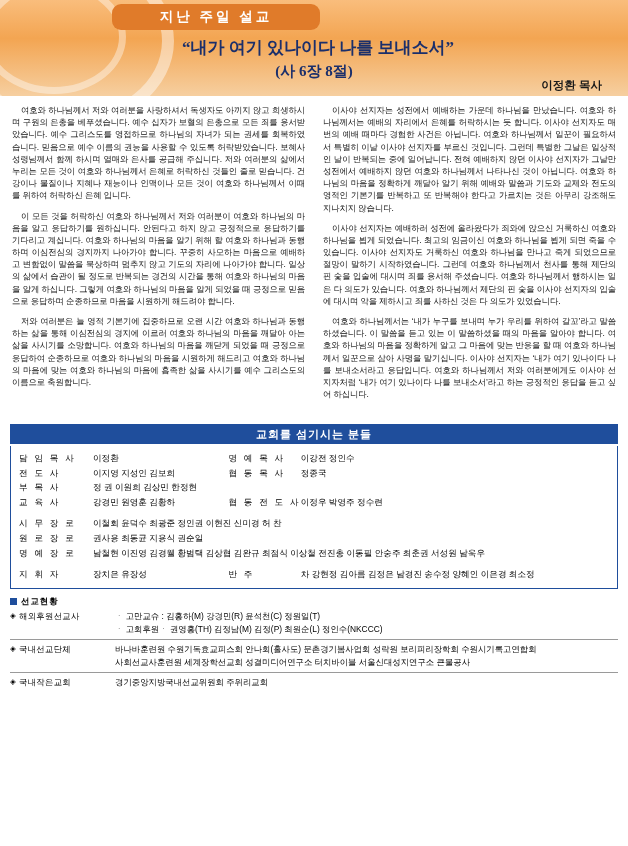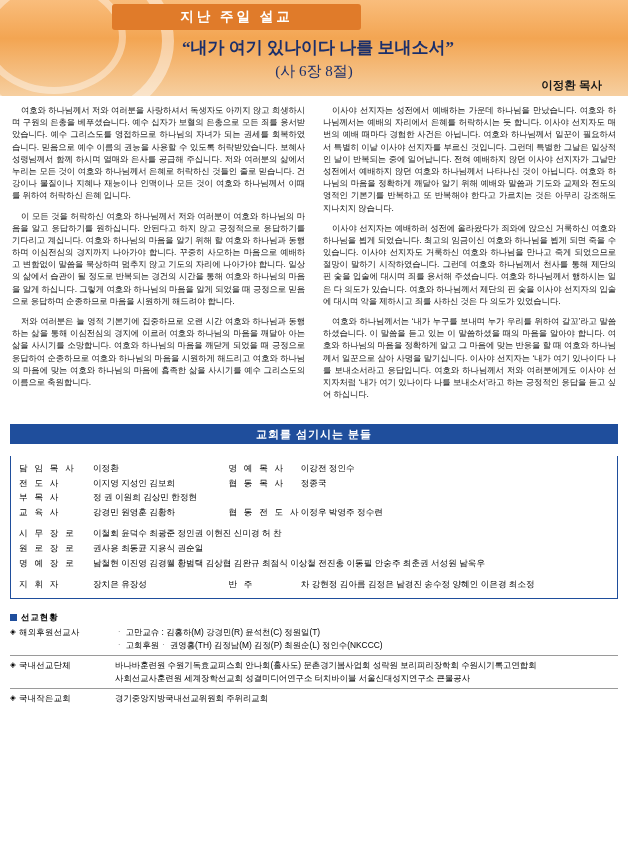--- a/index.html
+++ b/index.html
@@ -43,24 +43,24 @@
     top: -20px;
     width: 130px;
     height: 100px;
     border: 7px solid rgba(255,255,255,0.40);
     border-radius: 50%;
   }
   .banner-tab {
     position: absolute;
     left: 112px;
     top: 4px;
-    width: 249px;
+    width: 208px;
     height: 26px;
     background: #e07b2a;
-    border-radius: 3px;
+    border-radius: 9px;
   }
   .banner-tab span {
     display: block;
     text-align: center;
     line-height: 26px;
     color: #ffffff;
     font-size: 13.5px;
     font-weight: bold;
     letter-spacing: 3px;
   }
@@ -75,21 +75,21 @@
     color: #1b2f6b;
     font-family: "Liberation Serif", serif;
   }
   .sermon-ref {
     position: absolute;
     left: 0;
     right: 0;
     top: 62px;
     text-align: center;
     font-size: 15px;
-    font-weight: normal;
+    font-weight: bold;
     color: #1b2f6b;
     font-family: "Liberation Serif", serif;
   }
   .preacher {
     position: absolute;
     right: 26px;
     top: 78px;
     font-size: 11.5px;
     font-weight: bold;
     color: #1a1a1a;
@@ -126,21 +126,21 @@
   .servants-bar span {
     display: block;
     text-align: center;
     line-height: 20px;
     color: #ffffff;
     font-size: 11px;
     font-weight: bold;
     letter-spacing: 1px;
   }
   .servants-wrap {
-    margin: 12px 10px;
+    margin: 2px 10px;
     border-left: 1px solid #1f4e9c;
     border-right: 1px solid #1f4e9c;
     border-bottom: 1px solid #1f4e9c;
     padding: 5px 12px 6px 8px;
     box-sizing: border-box;
   }
   table.servants {
     width: 100%;
     border-collapse: collapse;
     font-size: 8.6px;

